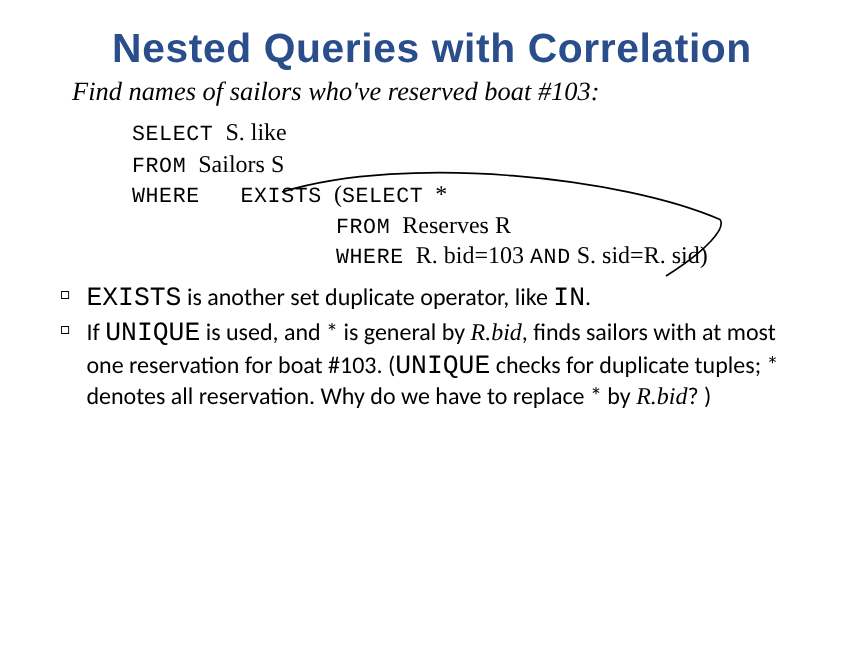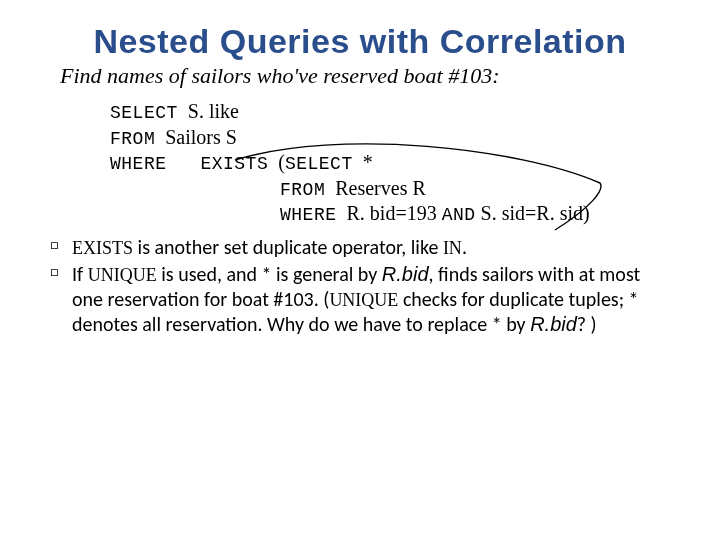--- a/index.html
+++ b/index.html
@@ -57,25 +57,25 @@
     margin-bottom: 2px;
   }
   .bullet::before {
     content: "□";
     position: absolute;
     left: 0;
     top: 1px;
     font-size: 14px;
   }
   .sc {
-    font-family: Liberation Serif, serif;
+    font-family: Liberation Mono, monospace;
     font-variant: small-caps;
-    font-size: 18px;
+    font-size: 22px;
   }
-  .ital { font-style: italic; font-family: Liberation Sans, sans-serif; }
+  .ital { font-style: italic; font-family: Liberation Serif, serif; }
   svg.curve {
     position: absolute;
     top: 118px;
     left: 100px;
     pointer-events: none;
   }
 </style>
 </head>
 <body>
 
@@ -85,21 +85,21 @@
 
 <svg class="curve" width="530" height="140">
   <path d="M 135 42 C 240 10, 420 30, 500 65 C 505 72, 490 90, 455 112" stroke="#000" stroke-width="1.4" fill="none"></path>
 </svg>
 
 <div class="code-block">
   <div class="code-line"><span class="kw">SELECT</span><span>  S. like</span></div>
   <div class="code-line"><span class="kw">FROM</span><span>  Sailors S</span></div>
   <div class="code-line"><span class="kw">WHERE   EXISTS</span><span>  (</span><span class="kw">SELECT</span><span>  *</span></div>
   <div class="code-line" style="padding-left:170px;"><span class="kw">FROM</span><span>  Reserves R</span></div>
-  <div class="code-line" style="padding-left:170px;"><span class="kw">WHERE</span><span>  R. bid=193 </span><span class="kw">AND</span><span> </span><span class="underline">S. sid</span><span>=R. sid)</span></div>
+  <div class="code-line" style="padding-left:170px;"><span class="kw">WHERE</span><span>  R. bid=103 </span><span class="kw">AND</span><span> </span><span class="underline">S. sid</span><span>=R. sid)</span></div>
 </div>
 
 <div class="bullets">
   <div class="bullet">
     <span class="sc">EXISTS</span><span> is another set duplicate operator, like </span><span class="sc">IN</span><span>.</span>
   </div>
   <div class="bullet">
     <span>If </span><span class="sc">UNIQUE</span><span> is used, and * is general by </span><span class="ital">R.bid</span><span>, finds sailors with at most one reservation for boat #103. (</span><span class="sc">UNIQUE</span><span> checks for duplicate tuples; * denotes all reservation.  Why do we have to replace * by </span><span class="ital">R.bid</span><span>? )</span>
   </div>
 </div>

